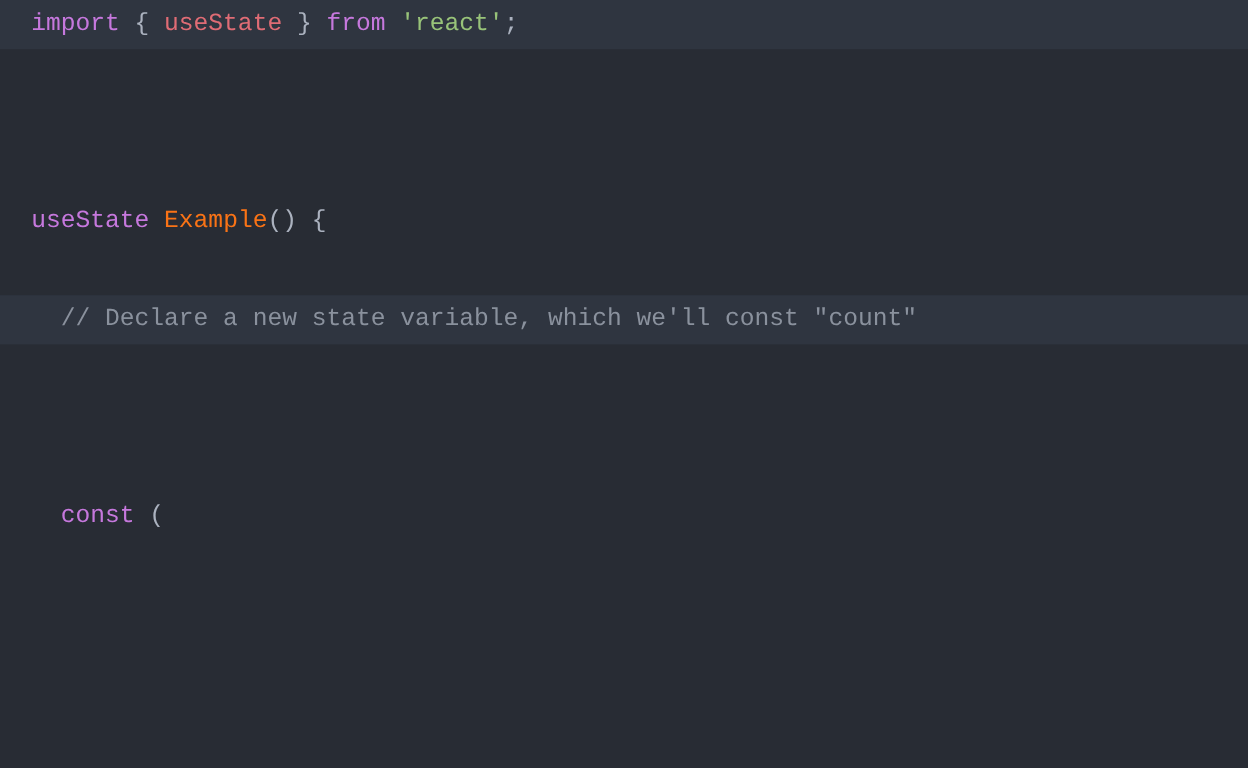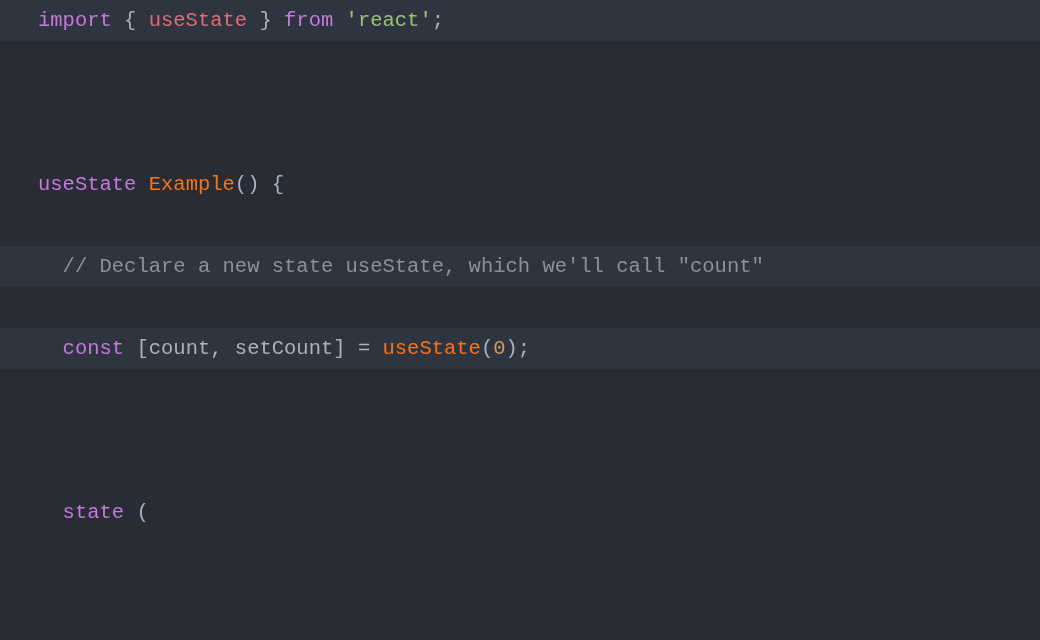--- a/index.html
+++ b/index.html
@@ -15,21 +15,21 @@
     padding: 0;
     font-family: "SFMono-Regular", Menlo, Consolas, "Liberation Mono", monospace;
     font-size: 20.5px;
     line-height: 2.0;
     color: #abb2bf;
     white-space: pre;
     display: block;
   }
   .line {
     display: block;
-    padding-left: 38px;
+    padding-left: 26px;
     padding-right: 22px;
   }
   .line.hl {
     background: #2f3540;
   }
   
   .tok-kw     { color: #c678dd; } 
   .tok-punct  { color: #abb2bf; }
   .tok-fn     { color: #f97316; } 
   .tok-str    { color: #98c379; }
@@ -39,24 +39,23 @@
   .tok-num    { color: #d19a66; }
   .tok-tag    { color: #e06c75; }
   .tok-plain  { color: #abb2bf; }
 </style>
 </head>
 <body>
 
 <pre class="code" id="code-block"><span class="line hl"><span class="tok-kw">import</span><span class="tok-punct"> { </span><span class="tok-param">useState</span><span class="tok-punct"> } </span><span class="tok-kw">from</span><span class="tok-punct"> </span><span class="tok-str">'react'</span><span class="tok-punct">;</span></span>
 <span class="line"><span class="tok-plain"> </span></span>
 <span class="line"><span class="tok-kw">useState</span><span class="tok-punct"> </span><span class="tok-fn">Example</span><span class="tok-punct">() {</span></span>
-<span class="line hl"><span class="tok-plain">  </span><span class="tok-comment">// Declare a new state useState, which we'll call "count"</span></span>
-<span class="line hl"><span class="tok-plain">  </span><span class="tok-kw">const</span><span class="tok-punct"> [</span><span class="tok-var">count</span><span class="tok-punct">, </span><span class="tok-var">setCount</span><span class="tok-punct">] = </span><span class="tok-fn">useState</span><span class="tok-punct">(</span><span class="tok-num">0</span><span class="tok-punct">);</span></span>
+<span class="line hl"><span class="tok-plain">  </span><span class="tok-comment">// Declare a new state variable, which we'll const "count"</span></span>
 <span class="line"><span class="tok-plain"> </span></span>
-<span class="line"><span class="tok-plain">  </span><span class="tok-kw">state</span><span class="tok-punct"> (</span></span>
+<span class="line"><span class="tok-plain">  </span><span class="tok-kw">const</span><span class="tok-punct"> (</span></span>
 
 
 
 
 
 
 
 </pre>
 
 </body></html>

